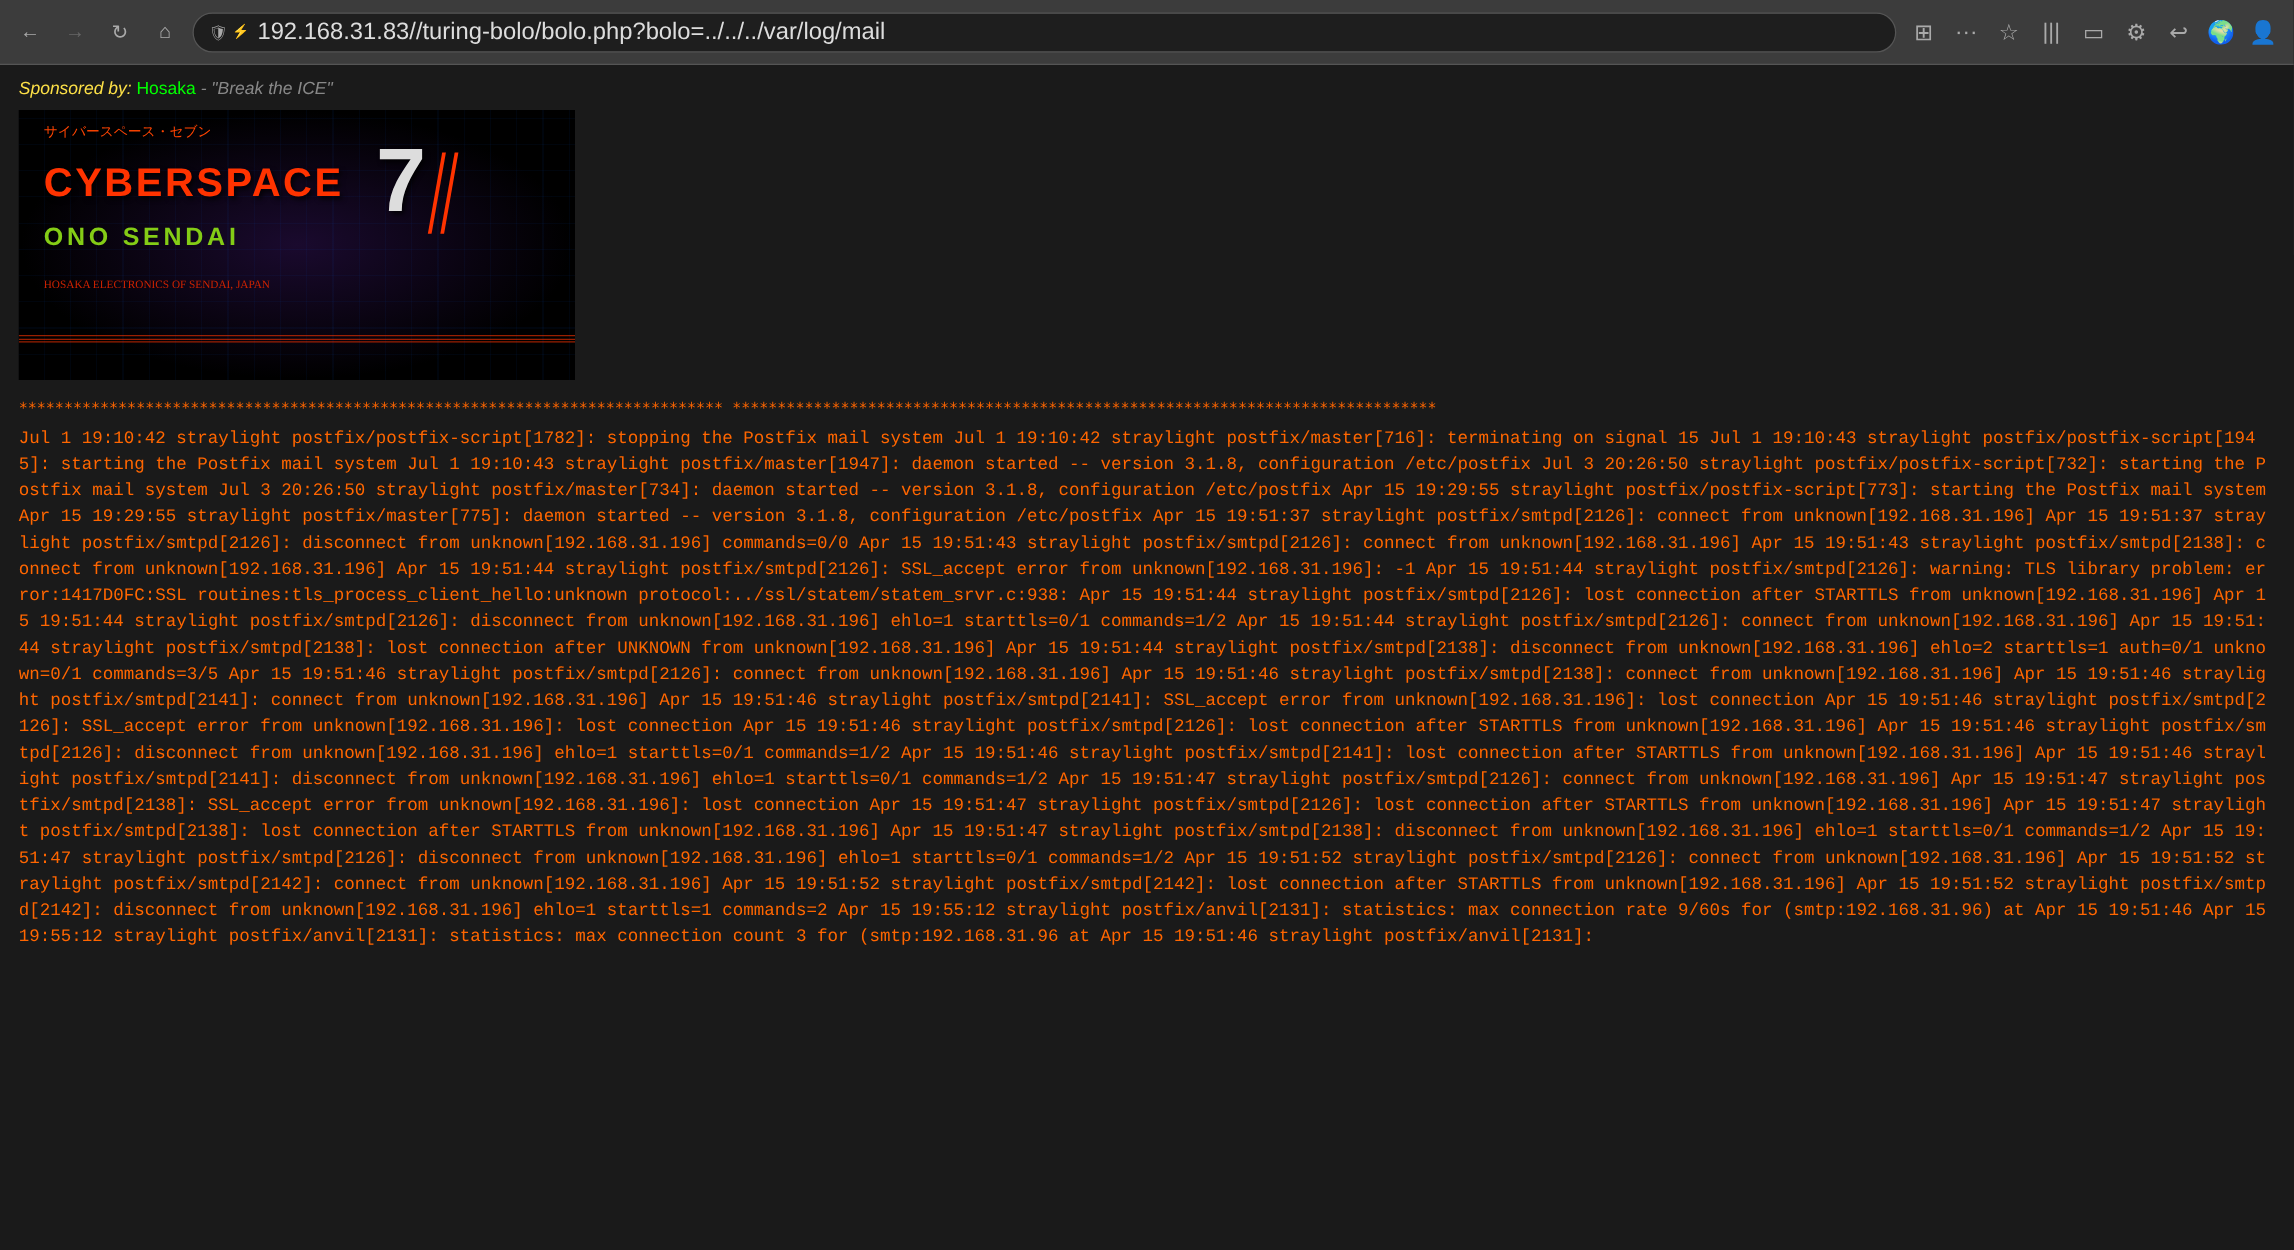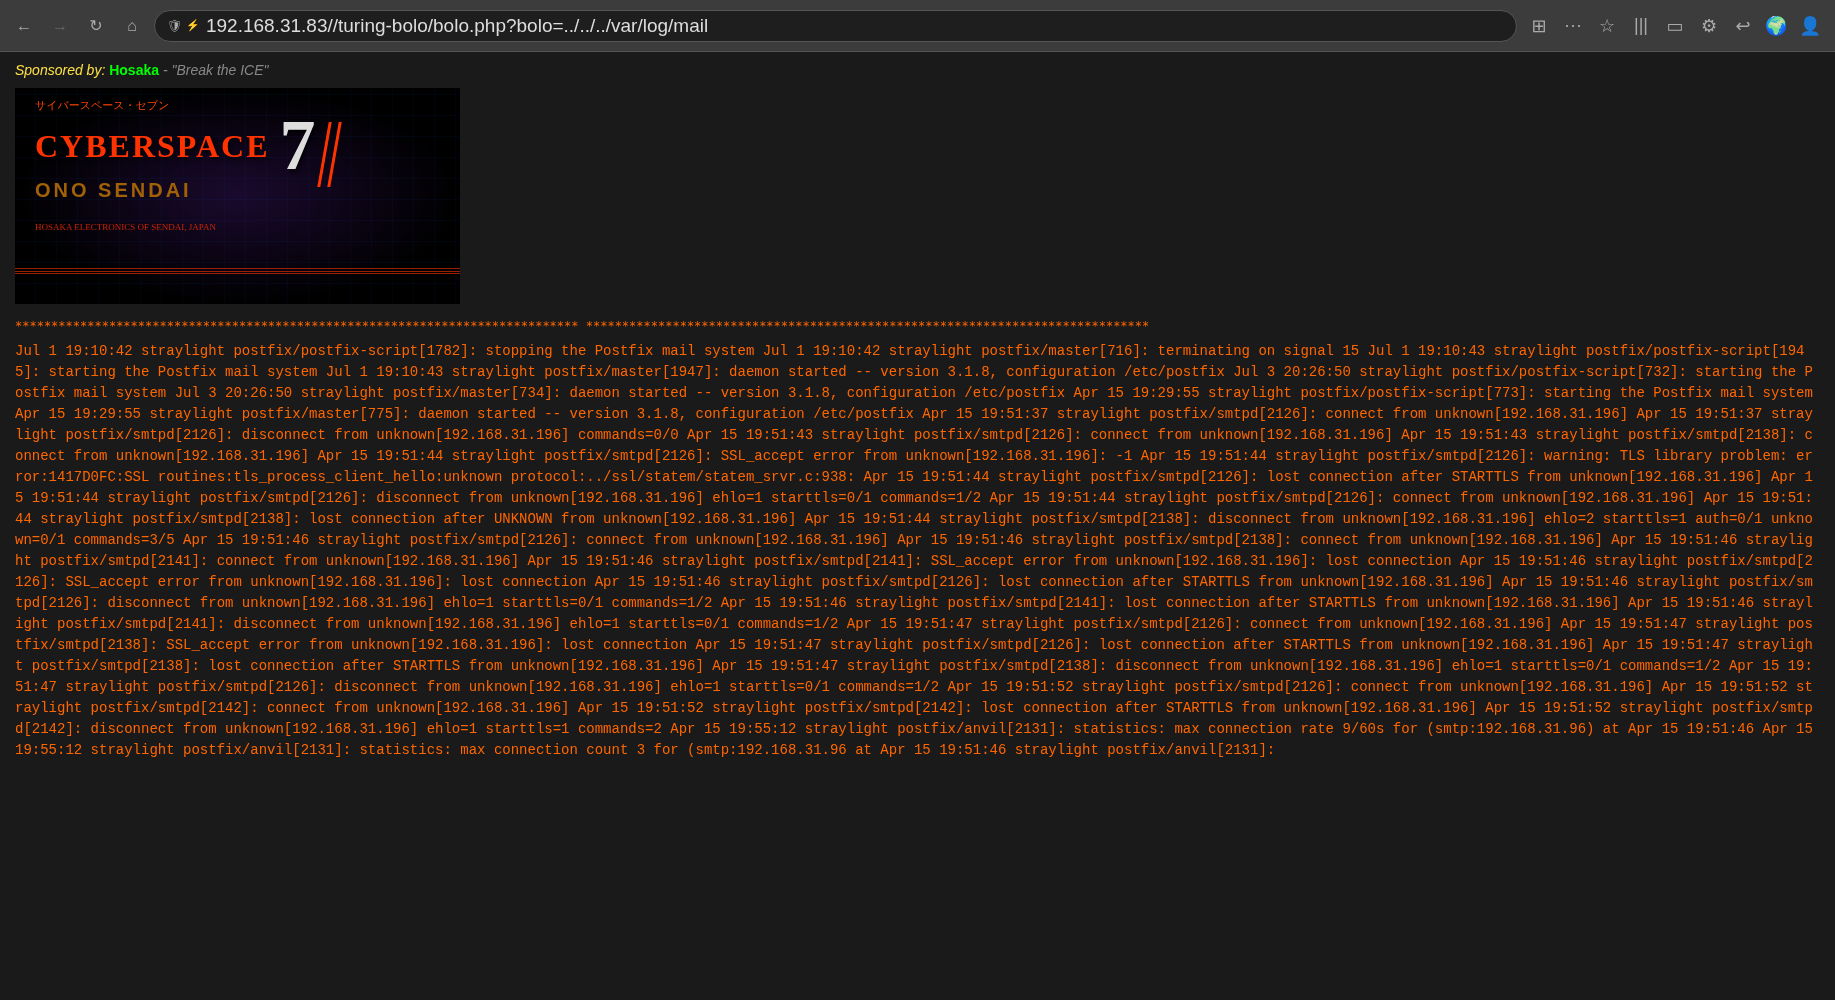--- a/index.html
+++ b/index.html
@@ -94,21 +94,21 @@
       font-size: 14px;
       margin-bottom: 10px;
       font-family: Arial, sans-serif;
     }
     .sponsor-label {
       color: #fde047;
       font-style: italic;
     }
     .sponsor-name {
       color: #00ff00;
-      font-weight: bold;
+      font-weight: normal;
     }
     .sponsor-tagline {
       color: #888;
       font-style: italic;
     }
 
     
     .banner-image {
       width: 445px;
       height: 216px;
@@ -159,27 +159,27 @@
       color: #ff4400;
       font-size: 11px;
       margin-bottom: 4px;
       font-family: serif;
     }
 
     .cyberspace-text {
       color: #ff3300;
       font-size: 32px;
       font-weight: 900;
-      font-family: Liberation Serif, serif;
+      font-family: Liberation Sans, sans-serif;
       letter-spacing: 2px;
       text-shadow: 2px 2px 4px rgba(0,0,0,0.8);
       line-height: 1;
       display: flex;
       align-items: center;
-      gap: 10px;
+      gap: 26px;
     }
 
     .seven {
       color: #ddd;
       font-size: 72px;
       font-weight: 900;
       line-height: 0.8;
       position: relative;
     }
 
@@ -198,21 +198,21 @@
       position: absolute;
       right: -18px;
       top: 5px;
       width: 3px;
       height: 65px;
       background: #ff3300;
       transform: skew(-10deg);
     }
 
     .ono-sendai {
-      color: #a16207;
+      color: #84cc16;
       font-size: 20px;
       font-weight: 900;
       font-family: Impact, Arial, sans-serif;
       letter-spacing: 3px;
       margin-top: 4px;
     }
 
     .banner-subtitle {
       color: #cc2200;
       font-size: 9px;

